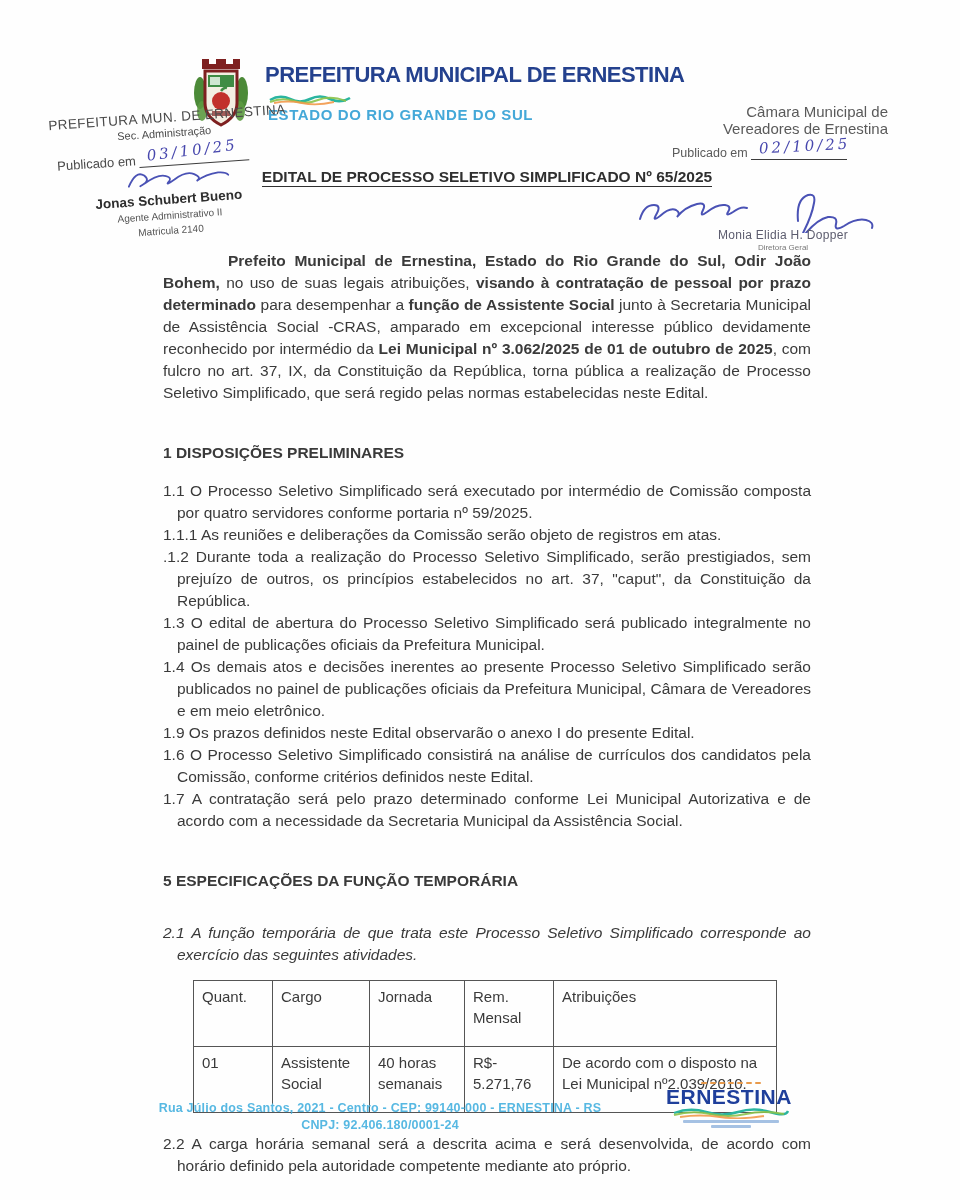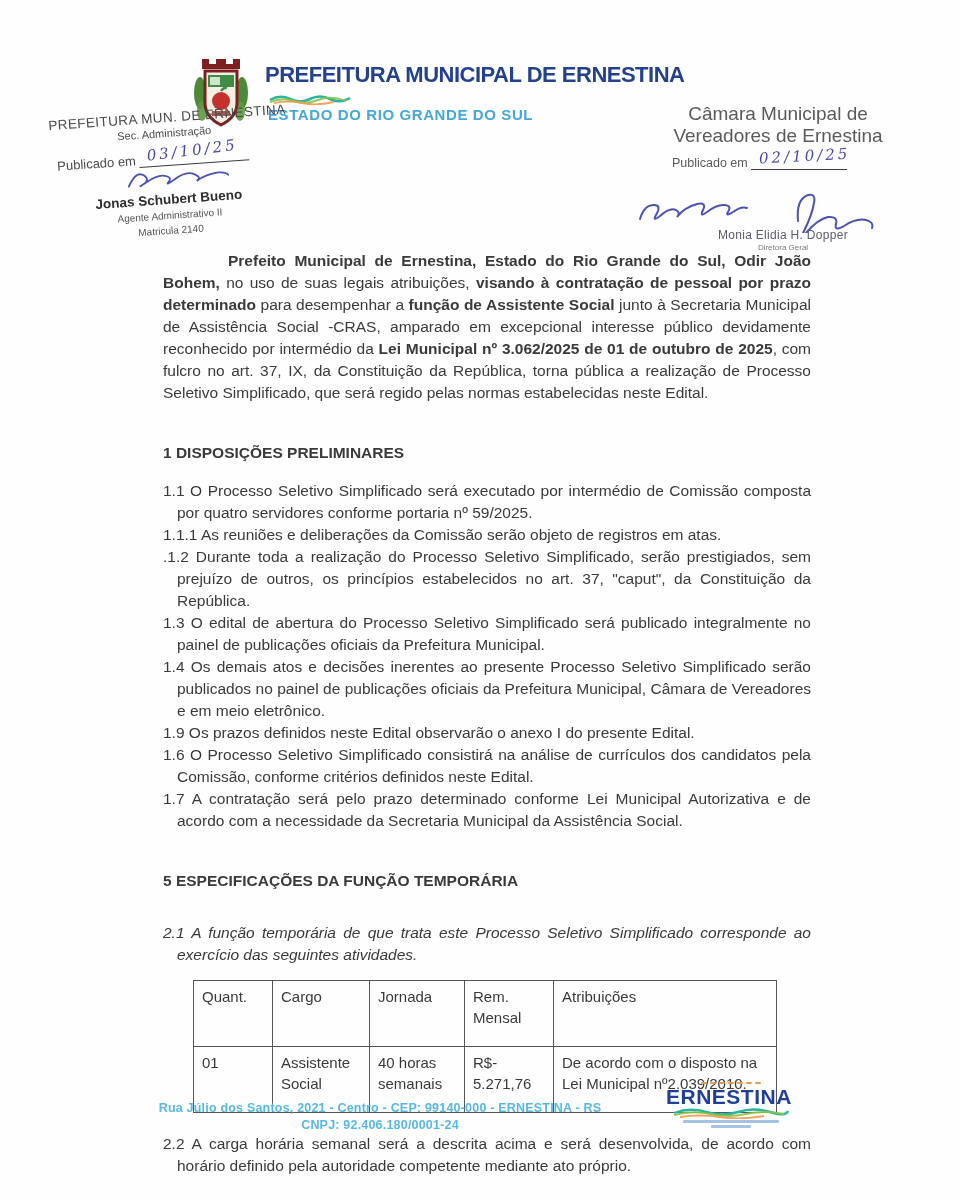--- a/index.html
+++ b/index.html
@@ -45,21 +45,21 @@
   }
   .sig-left{position:absolute;left:70px;top:52px;width:110px;height:30px;}
   .stamp-left .name{font-size:13.5px;font-weight:bold;color:#2e2e2e;margin-top:26px;white-space:nowrap;}
   .stamp-left .role{font-size:10px;margin-top:3px;color:#555;}
   .stamp-left .matric{font-size:10px;margin-top:4px;color:#555;}
   
   .stamp-right{
     position:absolute;left:668px;top:103px;width:220px;
     color:#5a5a5a;text-align:center;
   }
-  .stamp-right .l1,.stamp-right .l2{font-size:19px;white-space:nowrap;}
+  .stamp-right .l1,.stamp-right .l2{font-size:15px;white-space:nowrap;text-align:right;}
   .stamp-right .pub-row{font-size:12.5px;text-align:left;padding-left:4px;margin-top:6px;}
   .stamp-right .pub-line{min-width:96px;}
   .sig-right{position:absolute;left:630px;top:185px;width:260px;height:48px;}
   .stamp-right-name{
     position:absolute;left:668px;top:228px;width:230px;text-align:center;
     font-size:12px;color:#5c5c6e;letter-spacing:0.3px;
   }
   .stamp-right-role{
     position:absolute;left:668px;top:243px;width:230px;text-align:center;
     font-size:8px;color:#777;
@@ -165,20 +165,23 @@
       </span>
     </div>
   </div>
   <svg class="sig-right" viewBox="0 0 260 48">
     <path d="M10 34 q4 -14 14 -14 q8 0 2 10 q-4 7 4 1 q10 -9 16 -6 q5 3 1 7 q8 -10 20 -13 q10 -2 6 6 q-4 8 4 2 q10 -8 18 -7 q7 1 3 7 q-3 5 5 0 q8 -6 14 -4" stroke="#4a52b5" stroke-width="2" fill="none" stroke-linecap="round"></path>
     <path d="M168 36 q-2 -22 10 -26 q8 -2 6 8 q-2 12 -10 28 q-4 8 2 2 q12 -14 22 -16 q10 -1 8 7 q-2 8 8 2 q12 -8 22 -6 q8 2 6 8" stroke="#4a52b5" stroke-width="2" fill="none" stroke-linecap="round"></path>
   </svg>
   <div class="stamp-right-name">Monia Elidia H. Dopper</div>
   <div class="stamp-right-role">Diretora Geral</div>
 
+  <div class="doc-title">
+    <span>EDITAL DE PROCESSO SELETIVO SIMPLIFICADO Nº 65/2025</span>
+  </div>
 
   <div class="content">
     <p class="intro"><span style="font-weight: bold;">Prefeito Municipal de Ernestina, Estado do Rio Grande do Sul, Odir João Bohem,</span><span>  no uso de suas legais atribuições, </span><span style="font-weight: bold;">visando à contratação de pessoal por prazo determinado</span><span> para desempenhar a </span><span style="font-weight: bold;">função de Assistente Social</span><span> junto à Secretaria Municipal de Assistência Social -CRAS, amparado em excepcional interesse público devidamente reconhecido por intermédio da </span><span style="font-weight: bold;">Lei Municipal nº 3.062/2025 de 01 de outubro de 2025</span><span>, com fulcro no art. 37, IX, da Constituição da República,  torna pública a realização de Processo Seletivo Simplificado, que será regido pelas normas estabelecidas neste Edital.</span></p>
 
     <div class="sec-heading">1 DISPOSIÇÕES PRELIMINARES</div>
     <div class="items">
       <p class="item">1.1 O Processo Seletivo Simplificado será executado por intermédio de Comissão composta por quatro servidores conforme portaria nº 59/2025.</p>
       <p class="item">1.1.1 As reuniões e deliberações da Comissão serão objeto de registros em atas.</p>
       <p class="item">.1.2 Durante toda a realização do Processo Seletivo Simplificado, serão prestigiados, sem prejuízo de outros, os princípios estabelecidos no art. 37, "caput", da Constituição da República.</p>
       <p class="item">1.3 O edital de abertura do Processo Seletivo Simplificado será publicado integralmente no painel de publicações oficiais da Prefeitura Municipal.</p>

